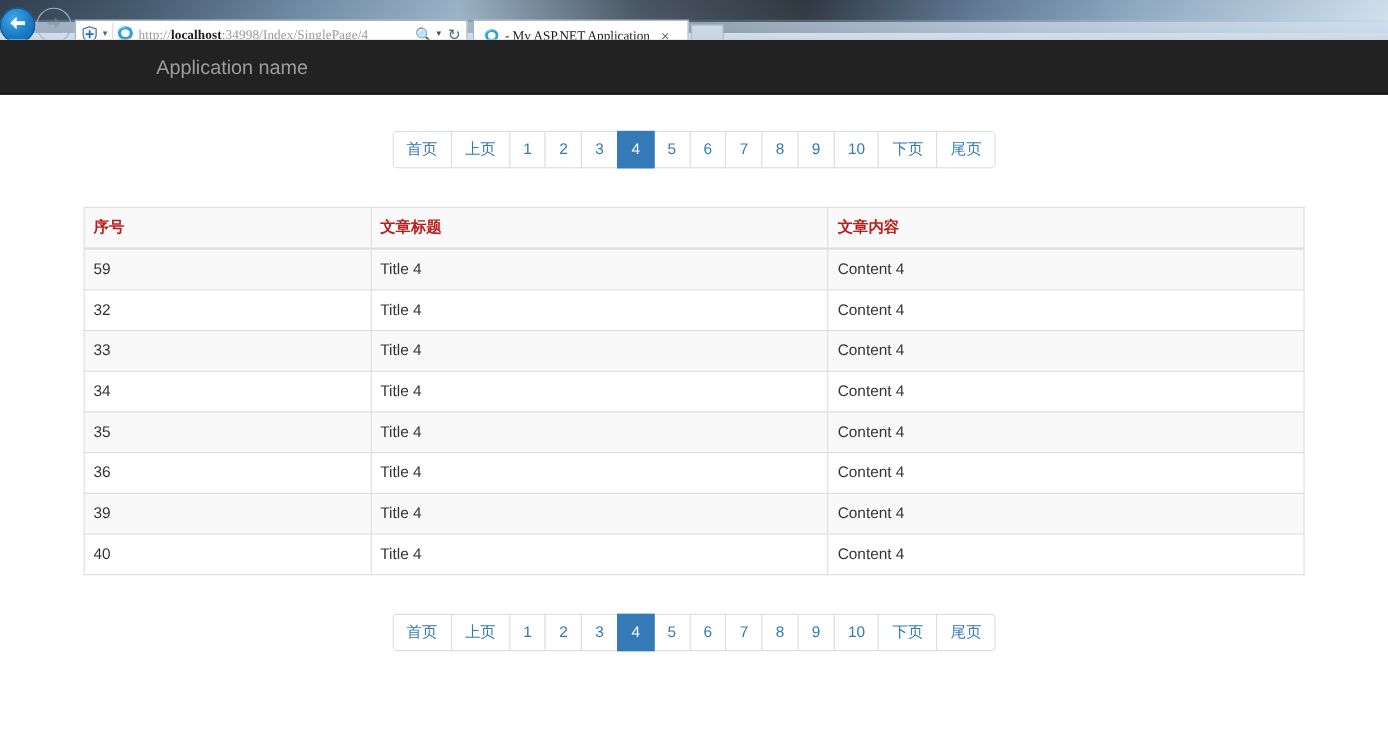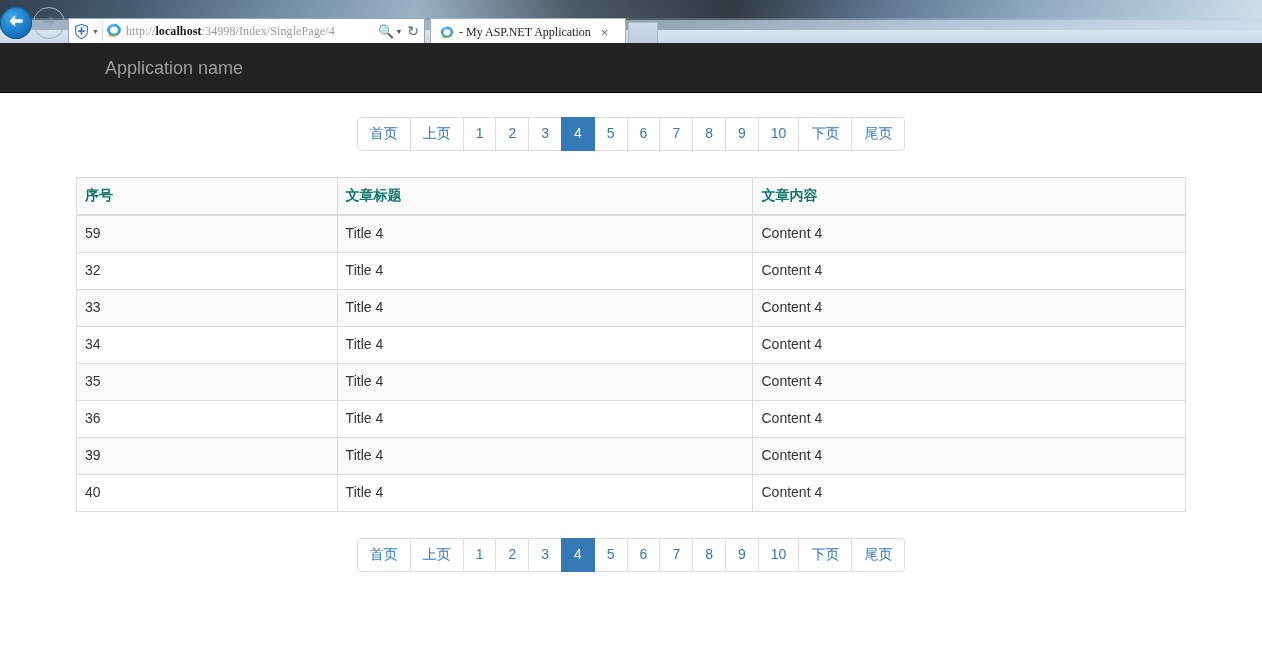--- a/index.html
+++ b/index.html
@@ -8,21 +8,21 @@
     width: 1262px; height: 665px;
     overflow: hidden;
     font-family: "Liberation Sans", sans-serif;
     background: #ffffff;
   }
 
   
   #browser-chrome {
     position: relative;
     width: 1262px;
-    height: 43px;
+    height: 36px;
     background: linear-gradient(to bottom, #8ea5bd 0%, #a7bcd2 18%, #cfdcea 42%, #dce7f2 62%, #c9d8e8 100%);
     overflow: hidden;
   }
   #chrome-photo-strip {
     position: absolute; left: 0; top: 0; width: 1262px; height: 20px;
     background: linear-gradient(to right,
       #2c3a4a 0%, #41566b 10%, #6f8aa3 22%, #9ab2c6 33%,
       #46525e 46%, #2b333c 58%, #5c7490 70%, #8fa9c1 82%, #b9cddd 94%, #d2e0ec 100%);
     filter: blur(0.3px);
     opacity: .95;
@@ -103,36 +103,37 @@
     cursor: pointer;
   }
 
   
   #page { width: 1262px; height: 619px; background: #fff; overflow: hidden; }
 
   #navbar {
     height: 50px; background: #222222;
     display: flex; align-items: center;
     border-bottom: 1px solid #000;
+    padding-left: 37px;
   }
   #navbar-brand {
     margin-left: 105px;
     color: #9d9d9d;
     font-size: 18px;
     line-height: 20px;
     font-family: "Liberation Sans", sans-serif;
   }
 
   #container { width: 1140px; margin: 0 auto; padding: 0 15px; }
 
   
   .pagination-wrap { display: flex; justify-content: center; }
   .pagination {
     display: inline-flex;
-    margin: 0; padding: 4px;
+    margin: 9px; padding: 4px;
     border-radius: 4px;
     list-style: none;
     background: #fff;
   }
   .pagination li { display: block; }
   .pagination li a {
     display: block;
     position: relative;
     padding: 6px 12px;
     margin-left: -1px;
@@ -173,21 +174,21 @@
     line-height: 1.42857;
     vertical-align: middle;
     border: 1px solid #ddd;
     text-align: left;
   }
   #article-table > thead > tr > th {
     vertical-align: bottom;
     border-bottom-width: 2px;
     background-color: #f9f9f9;
     font-weight: bold;
-    color: #0f766e;
+    color: #b91c1c;
   }
   #article-table > tbody > tr:nth-of-type(odd) { background-color: #f9f9f9; }
   #article-table > tbody > tr > td { height: 37px; }
   .col-idx  { width: 23.5%; }
   .col-title{ width: 37.5%; }
   .col-body { width: 39%; }
 </style>
 </head>
 <body>
 

